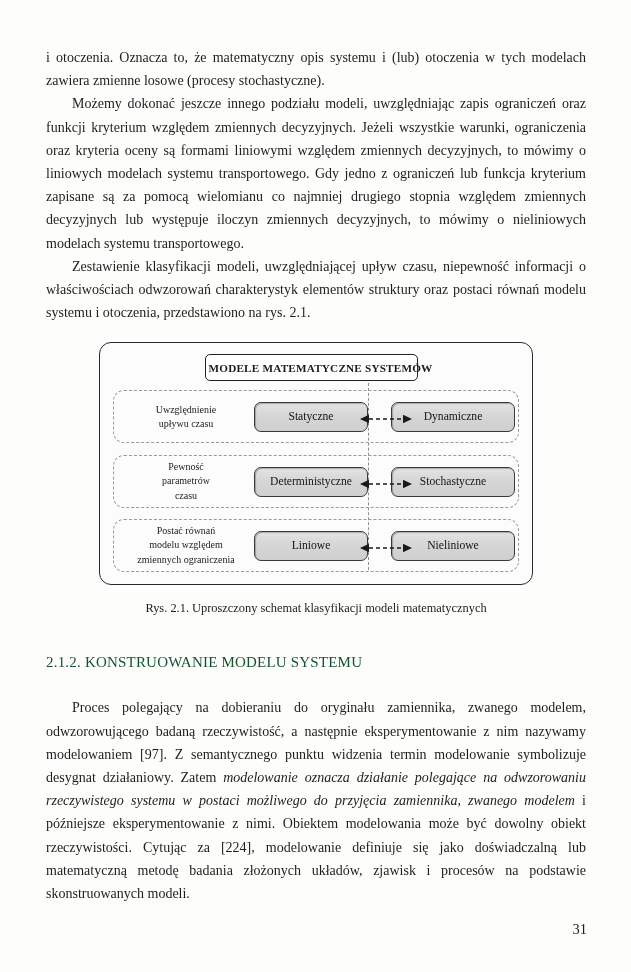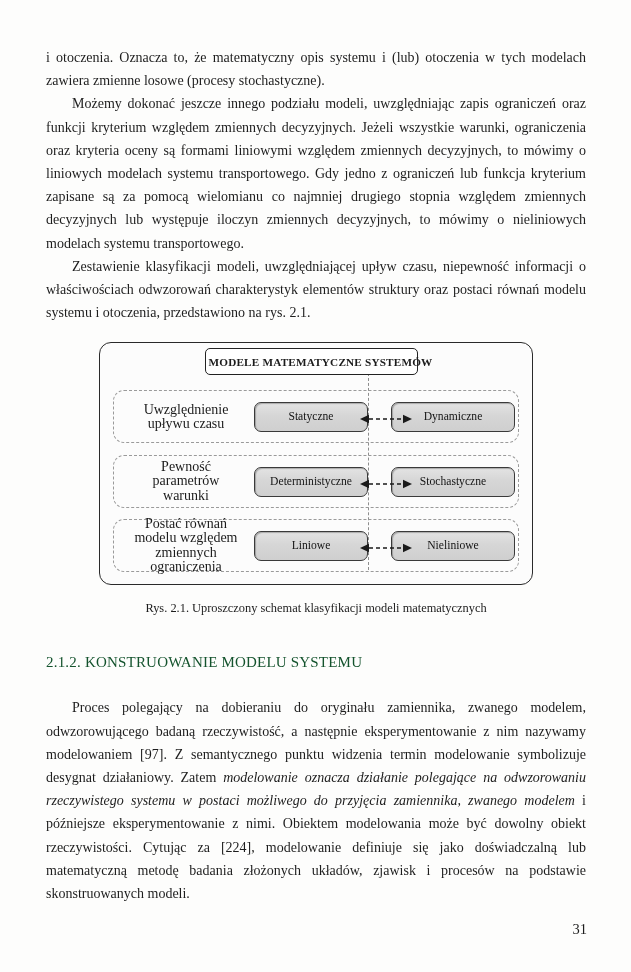--- a/index.html
+++ b/index.html
@@ -45,21 +45,21 @@
     width: 434px;
     height: 243px;
     border: 1.6px solid #2a2a2a;
     border-radius: 12px;
     background: #fcfcfc;
     box-sizing: border-box;
   }
   .title-box {
     position: absolute;
     left: 105px;
-    top: 5px;
+    top: 11px;
     width: 213px;
     height: 27px;
     border: 1.5px solid #222;
     border-radius: 5px;
     background: #ffffff;
     display: flex;
     align-items: center;
     justify-content: center;
     font-weight: bold;
     font-size: 11.2px;
@@ -92,21 +92,21 @@
   .row-2 { top: 112px; }
   .row-3 { top: 176px; }
 
   .row-label {
     position: absolute;
     left: 8px;
     top: 50%;
     transform: translateY(-50%);
     width: 128px;
     text-align: center;
-    font-size: 14px;
+    font-size: 10px;
     line-height: 14.4px;
     color: #1b1b1b;
     z-index: 5;
   }
   .gbox {
     position: absolute;
     top: 50%;
     transform: translateY(-50%);
     height: 30px;
     border: 1.4px solid #3a3a3a;
@@ -194,21 +194,21 @@
               <polygon points="0,6 9,1.8 9,10.2" fill="#1a1a1a"></polygon>
               <polygon points="52,6 43,1.8 43,10.2" fill="#1a1a1a"></polygon>
             </svg>
           </div>
         </div>
 
         <div class="row row-2">
           <div class="row-label">
             <div>Pewność</div>
             <div>parametrów</div>
-            <div>warunki</div>
+            <div>czasu</div>
           </div>
           <div class="gbox left">Deterministyczne</div>
           <div class="gbox right">Stochastyczne</div>
           <div class="conn">
             <svg width="52" height="12" viewBox="0 0 52 12">
               <line x1="9" y1="6" x2="43" y2="6" stroke="#1a1a1a" stroke-width="1.5" stroke-dasharray="4,3"></line>
               <polygon points="0,6 9,1.8 9,10.2" fill="#1a1a1a"></polygon>
               <polygon points="52,6 43,1.8 43,10.2" fill="#1a1a1a"></polygon>
             </svg>
           </div>

